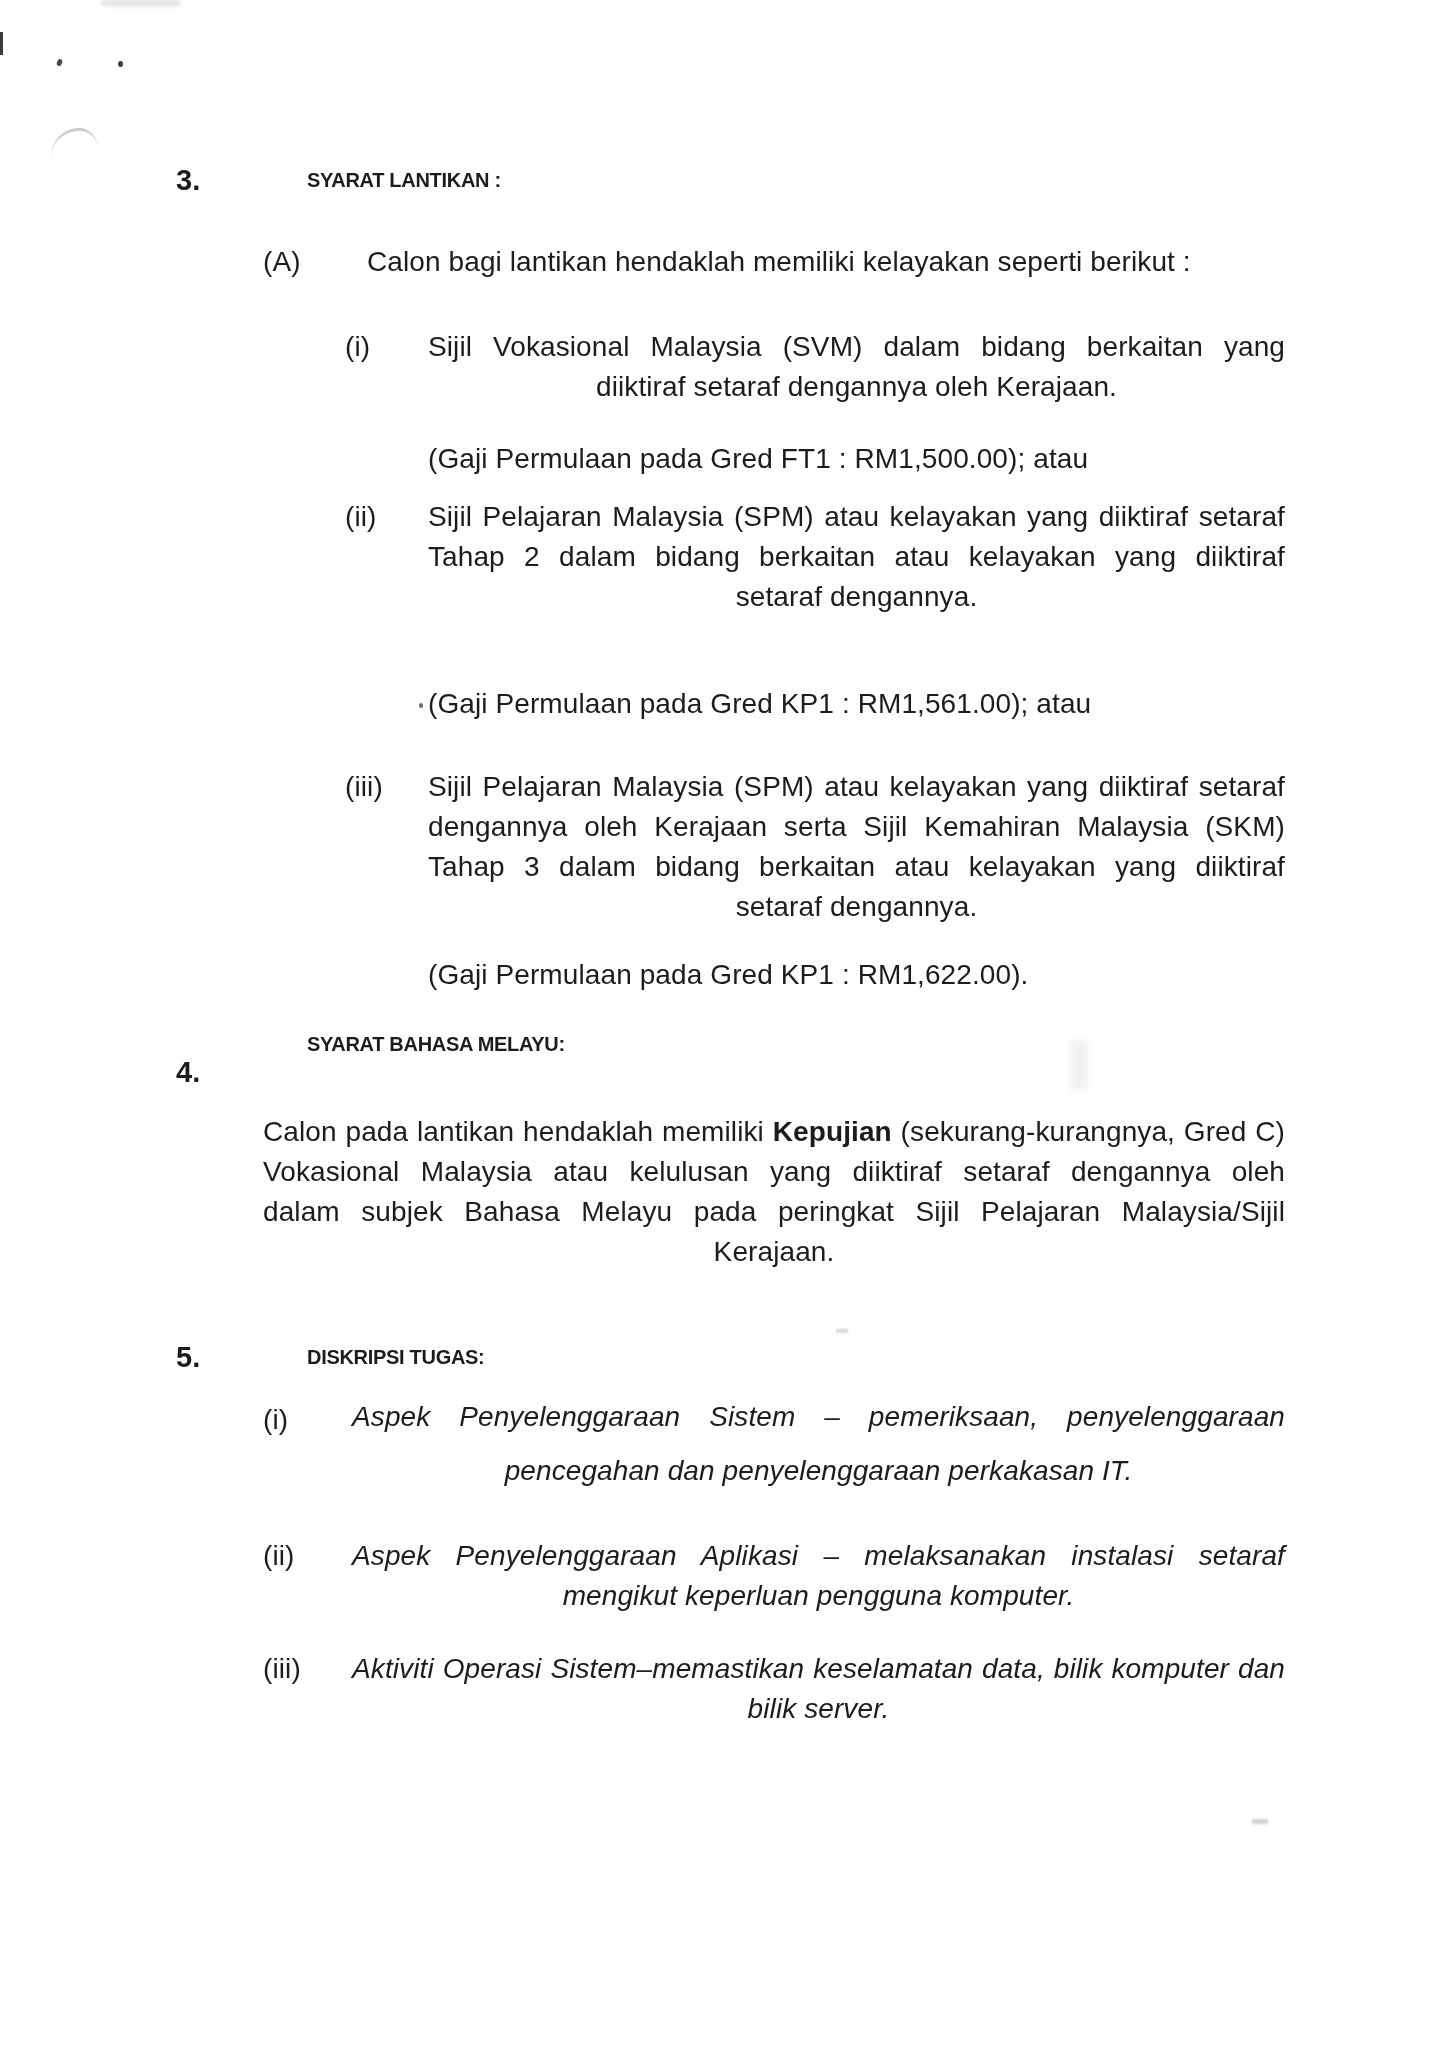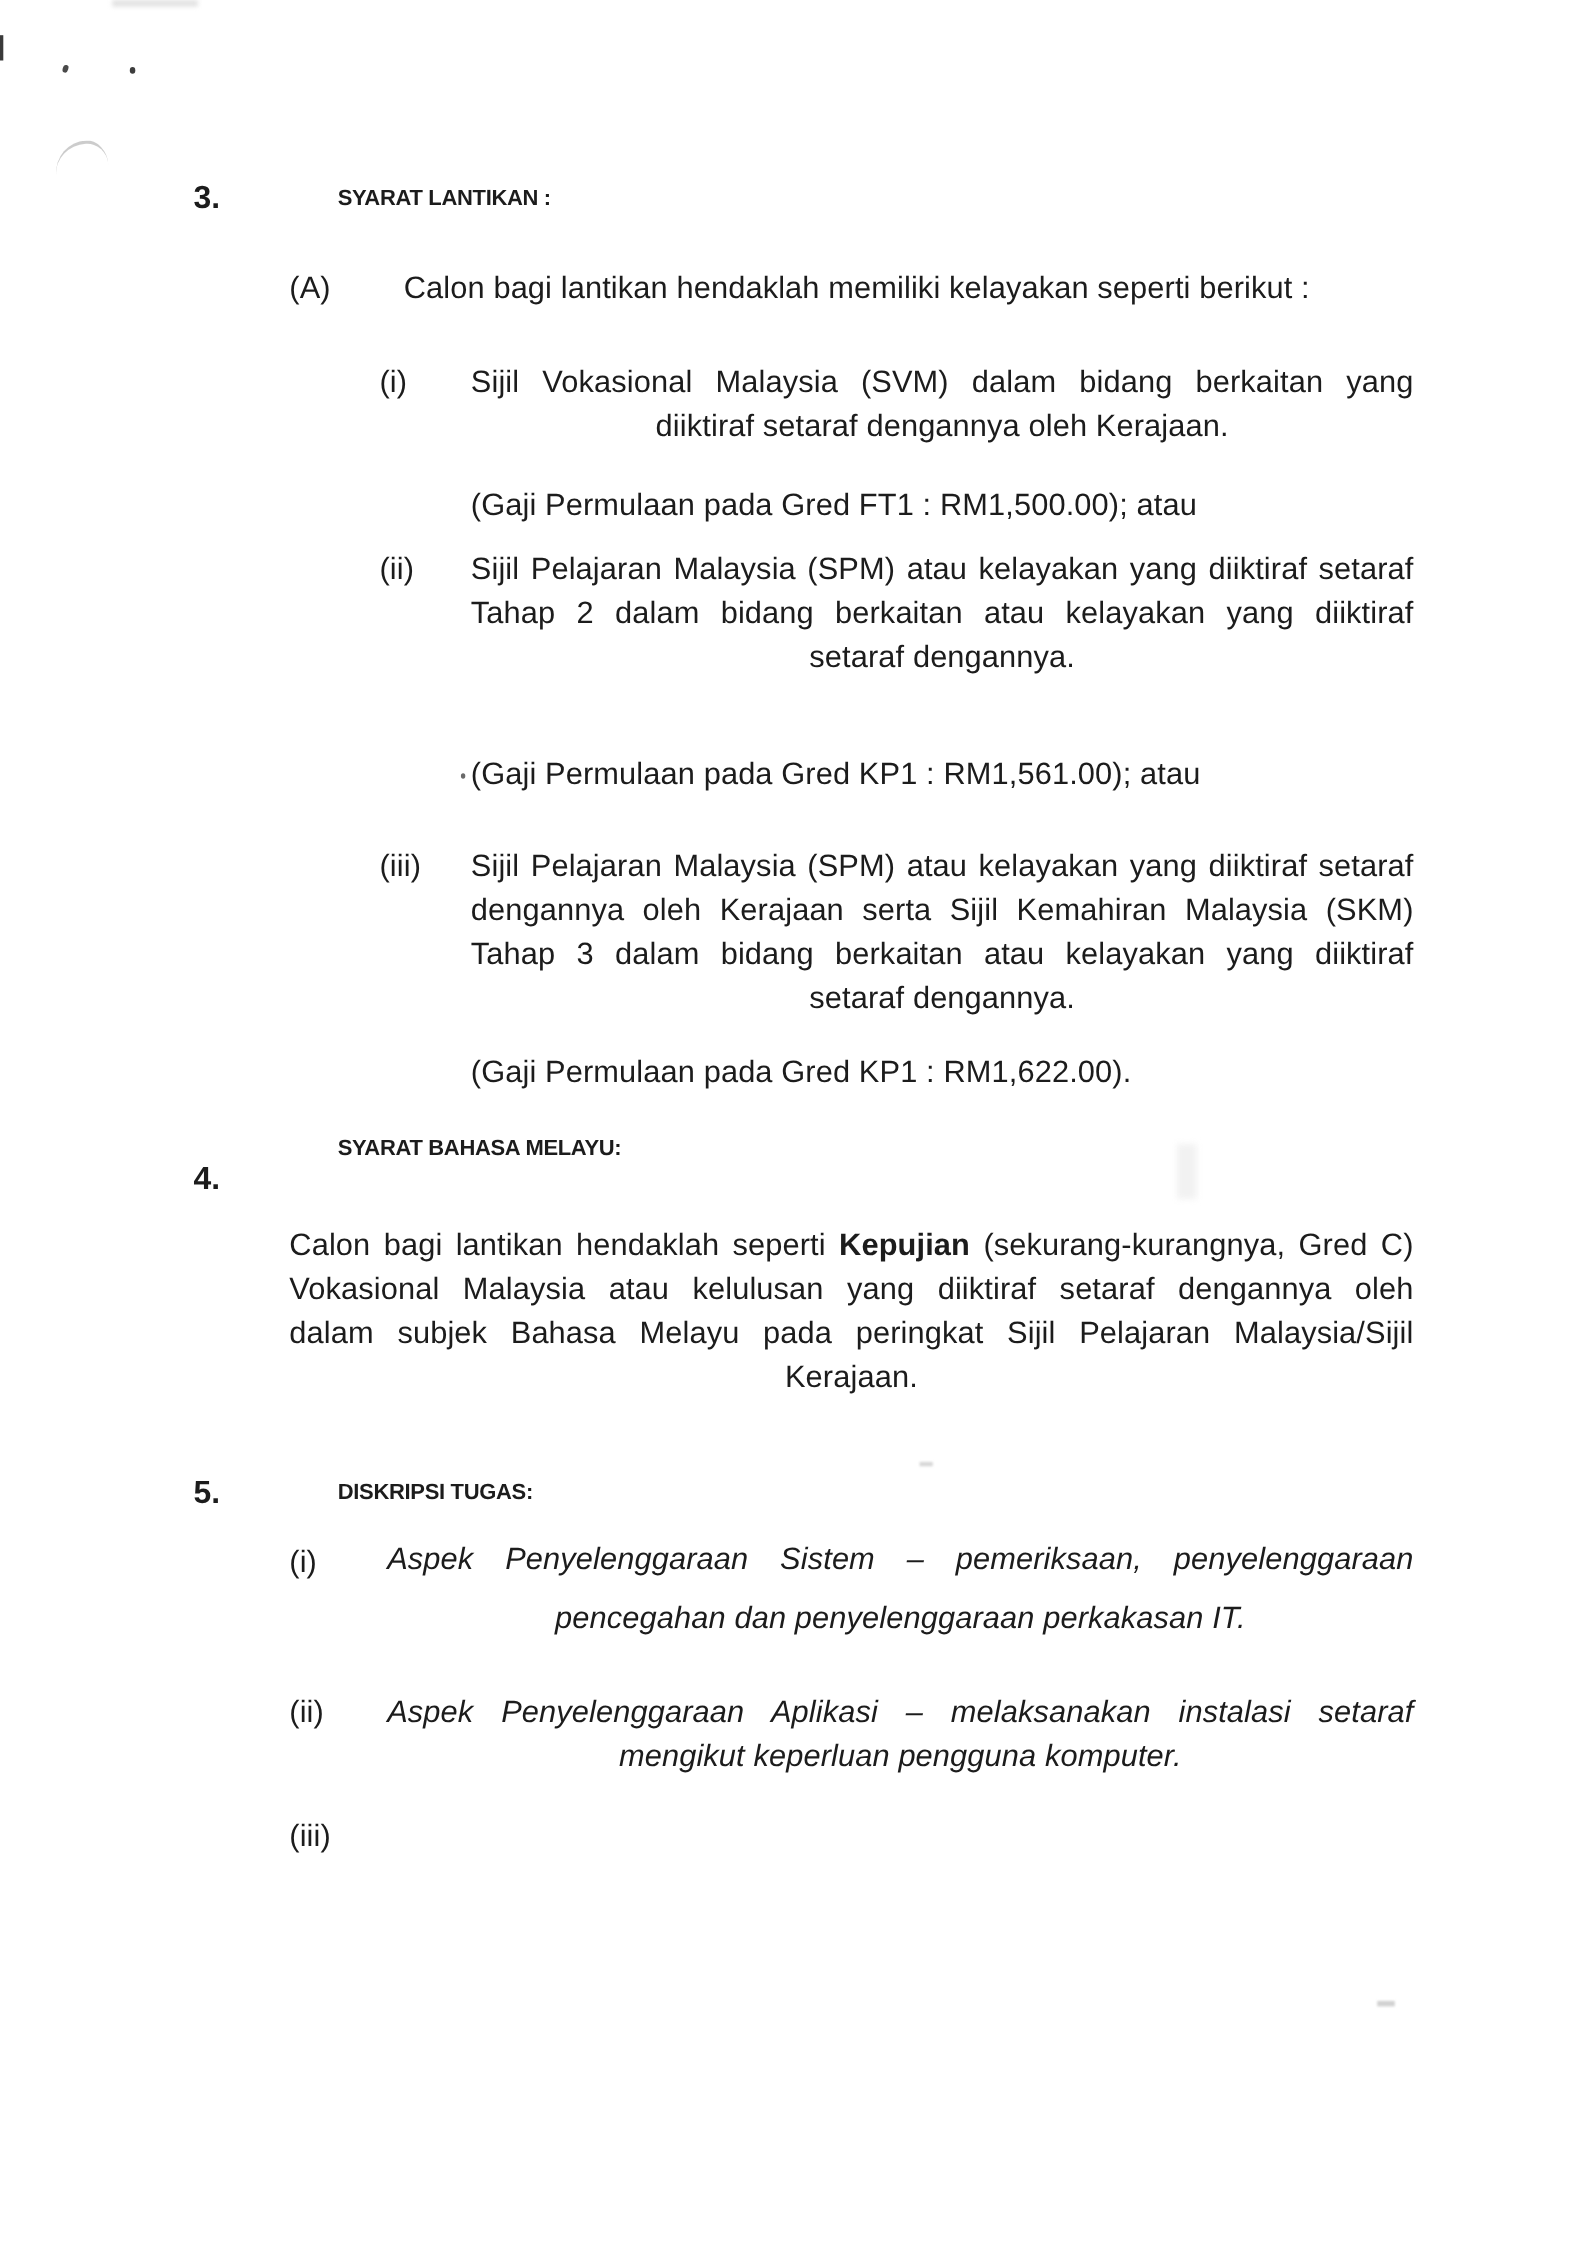--- a/index.html
+++ b/index.html
@@ -84,21 +84,21 @@
     <div class="jl">dengannya oleh Kerajaan serta Sijil Kemahiran Malaysia (SKM)</div>
     <div class="jl">Tahap 3 dalam bidang berkaitan atau kelayakan yang diiktiraf</div>
     <div class="ll">setaraf dengannya.</div>
   </div>
   <div class="abs body salary" style="top:955px">(Gaji Permulaan pada Gred KP1 : RM1,622.00).</div>
 
   <div class="abs secnum" style="top:1052px">4.</div>
   <div class="abs h1" style="top:1024px">SYARAT BAHASA MELAYU:</div>
 
   <div class="abs body s4para" style="top:1112px">
-    <div class="jl"><span>Calon bagi lantikan hendaklah seperti </span><b>Kepujian</b><span> (sekurang-kurangnya, Gred C)</span></div>
+    <div class="jl"><span>Calon pada lantikan hendaklah memiliki </span><b>Kepujian</b><span> (sekurang-kurangnya, Gred C)</span></div>
     <div class="jl">Vokasional Malaysia atau kelulusan yang diiktiraf setaraf dengannya oleh</div>
     <div class="jl">dalam subjek Bahasa Melayu pada peringkat Sijil Pelajaran Malaysia/Sijil</div>
     <div class="ll">Kerajaan.</div>
   </div>
 
   <div class="abs secnum" style="top:1337px">5.</div>
   <div class="abs h1" style="top:1337px">DISKRIPSI TUGAS:</div>
 
   <div class="abs body s5label" style="top:1400px">(i)</div>
   <div class="abs body s5text lh54" style="top:1390px">
@@ -106,14 +106,18 @@
     <div class="ll">pencegahan dan penyelenggaraan perkakasan IT.</div>
   </div>
 
   <div class="abs body s5label" style="top:1536px">(ii)</div>
   <div class="abs body s5text" style="top:1536px">
     <div class="jl">Aspek Penyelenggaraan Aplikasi – melaksanakan instalasi setaraf</div>
     <div class="ll">mengikut keperluan pengguna komputer.</div>
   </div>
 
   <div class="abs body s5label" style="top:1649px">(iii)</div>
+  <div class="abs body s5text" style="top:1649px">
+    <div class="jl">Aktiviti Operasi Sistem–memastikan keselamatan data, bilik komputer dan</div>
+    <div class="ll">bilik server.</div>
+  </div>
 
 </div>
 
 </body></html>

